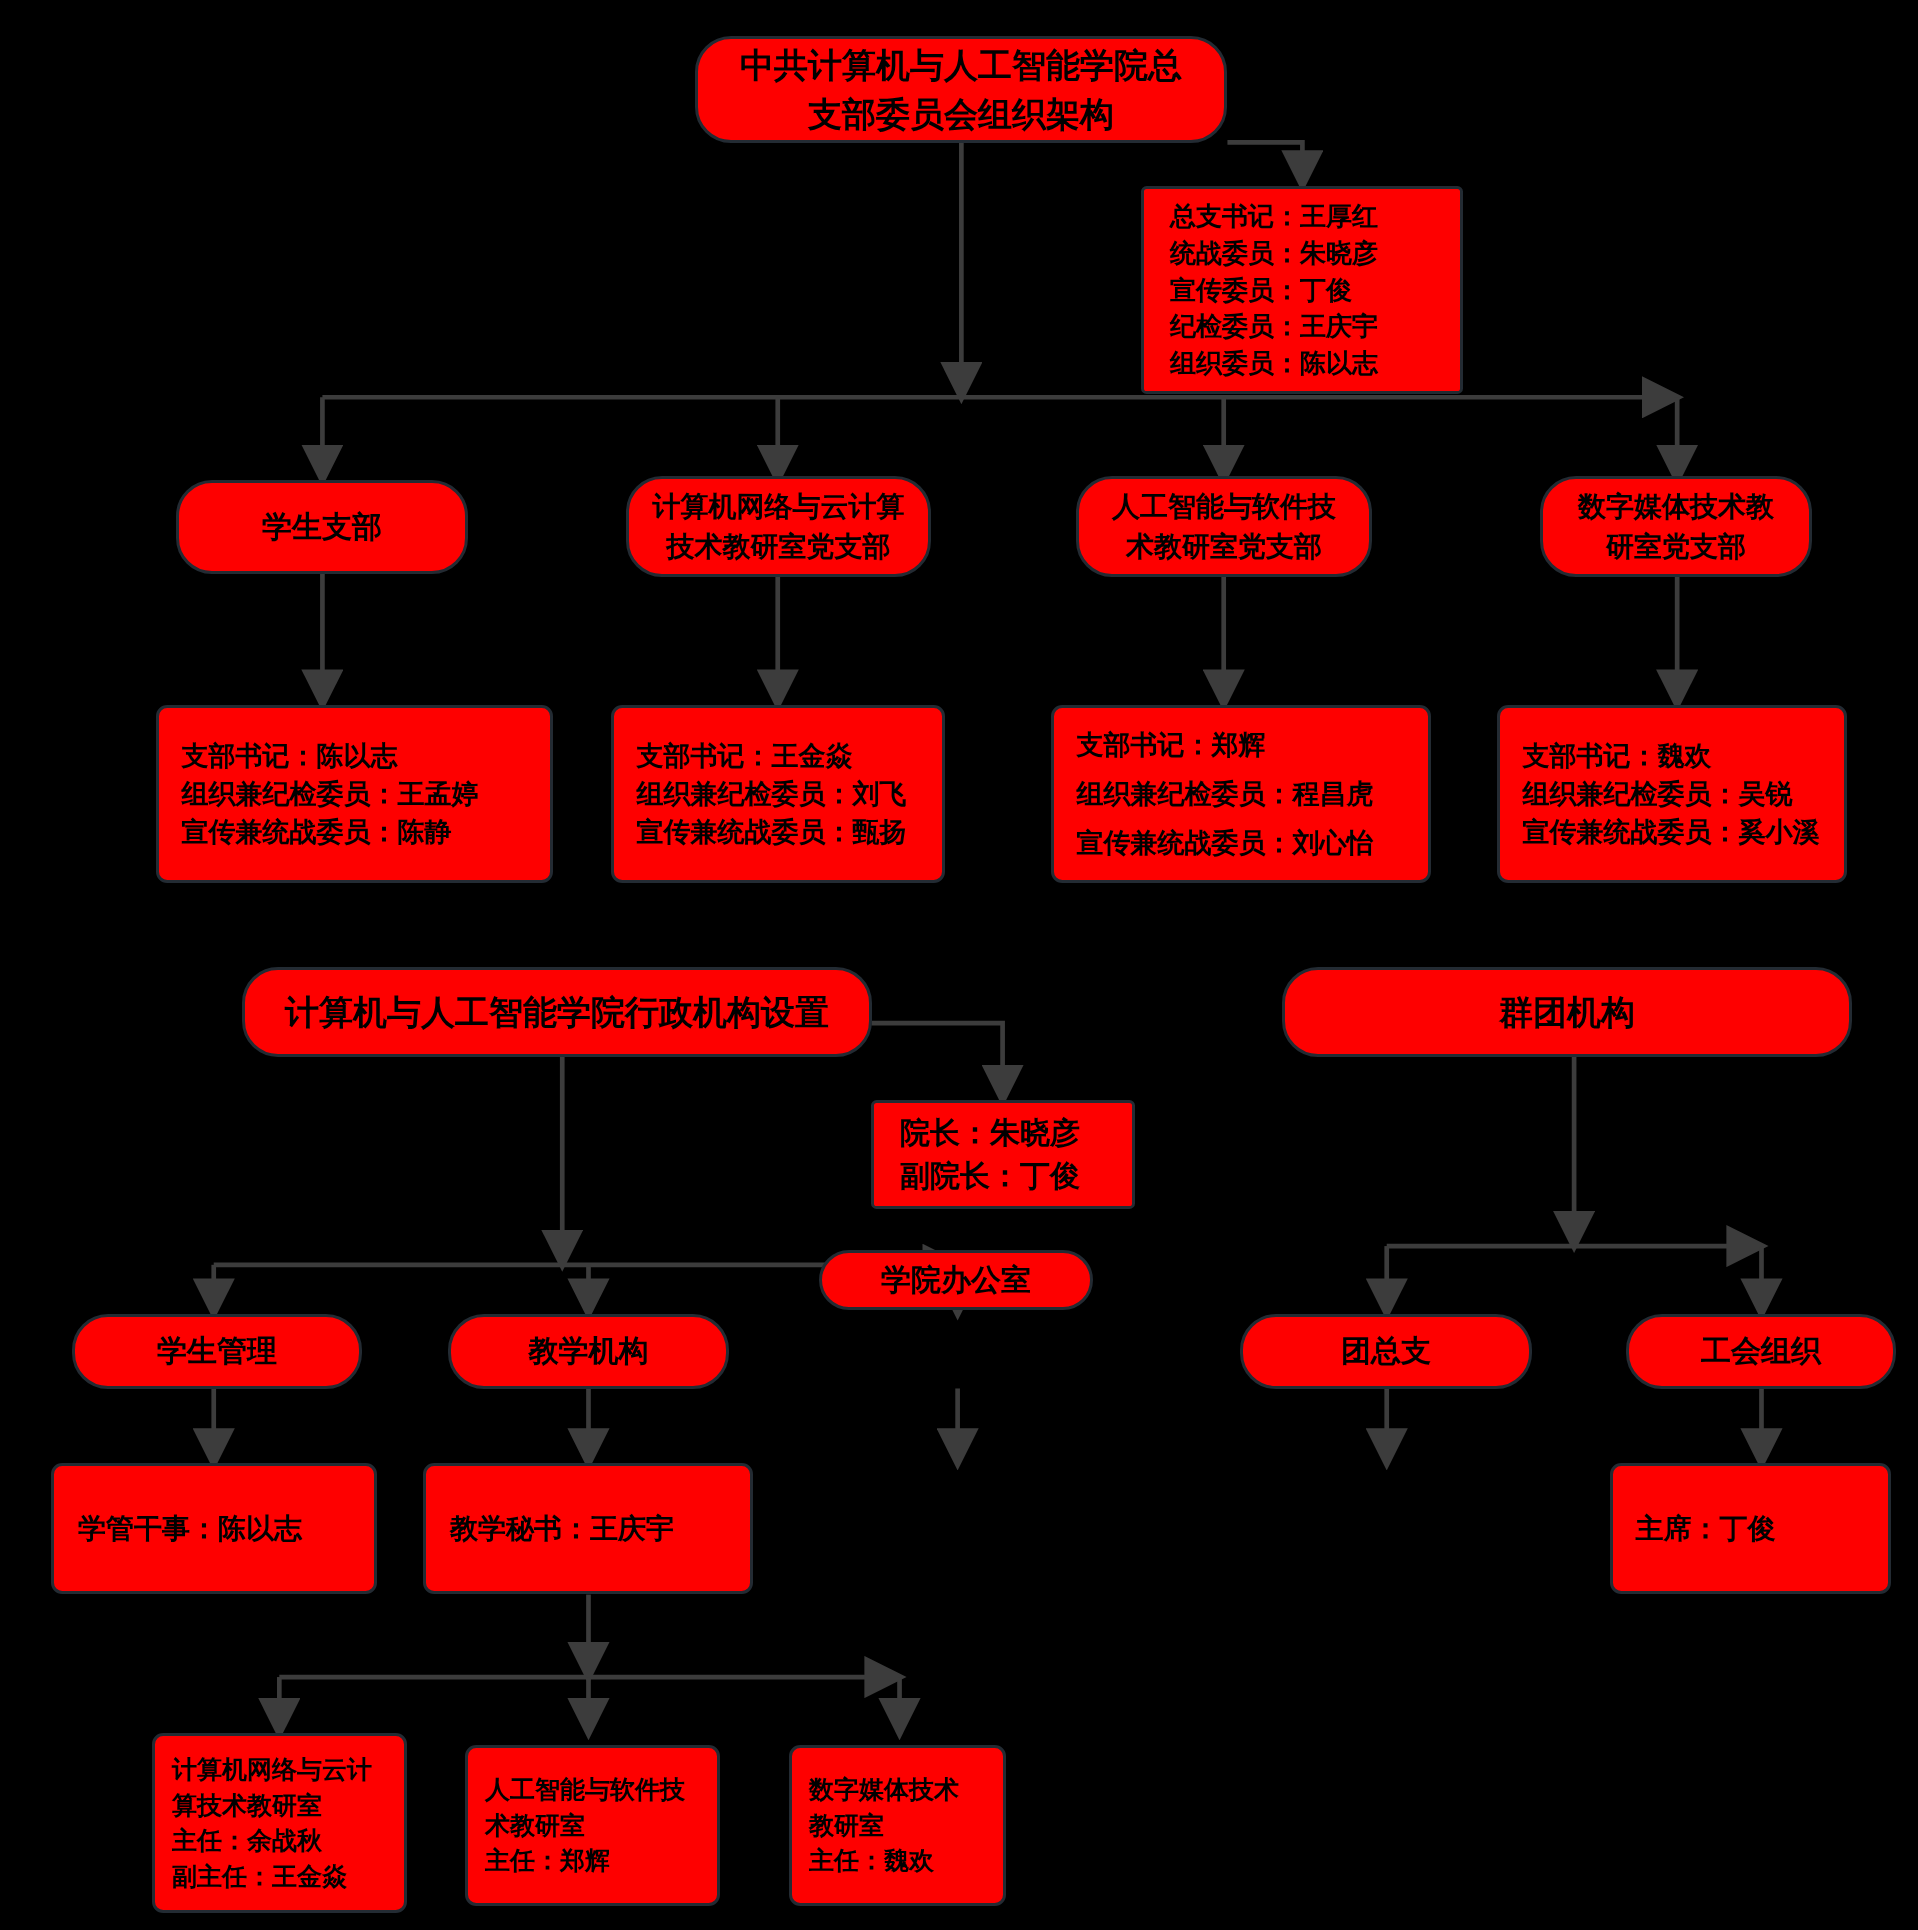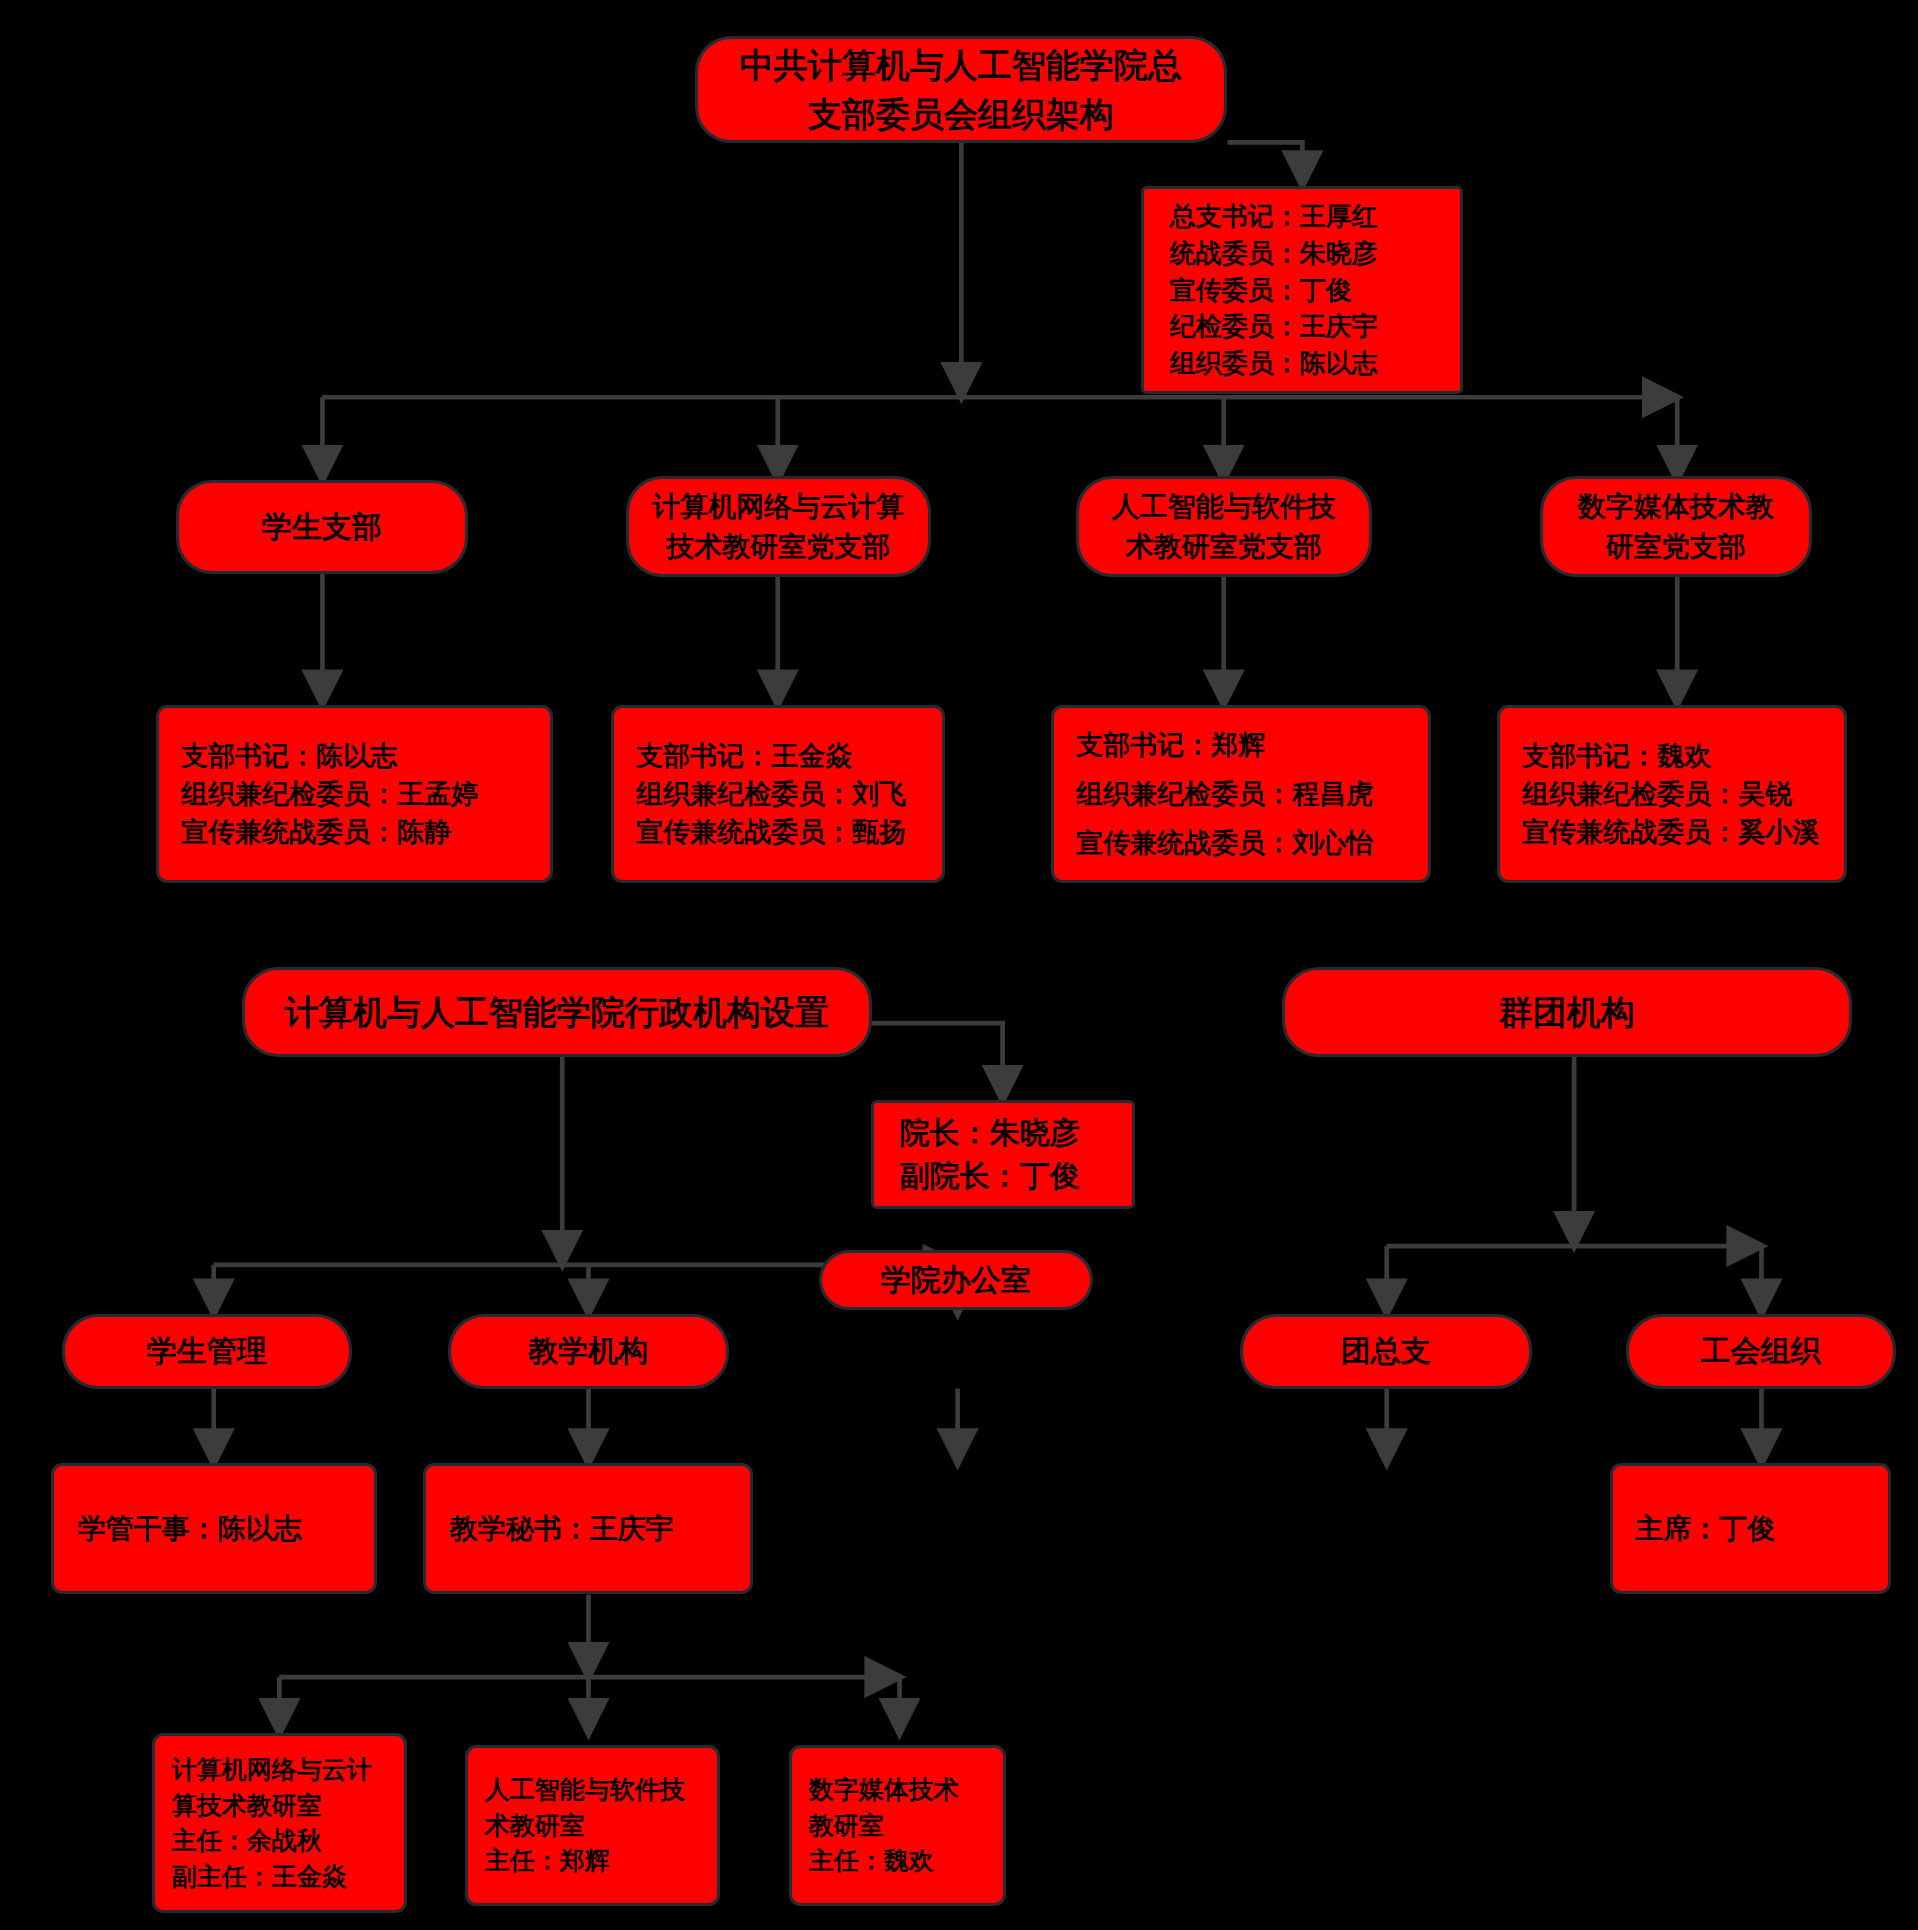--- a/index.html
+++ b/index.html
@@ -147,21 +147,21 @@
 
   <div class="node pill center pad" style="left:242px;top:967px;width:630px;height:90px;">
     <div class="ln f36">计算机与人工智能学院行政机构设置</div>
   </div>
 
   <div class="node sq left" style="left:871px;top:1100px;width:264px;height:109px;padding:5.6px 26px;">
     <div class="ln f32">院长：朱晓彦</div>
     <div class="ln f32">副院长：丁俊</div>
   </div>
 
-  <div class="node pill center pad" style="left:62px;top:1314px;width:290px;height:75px;text-align:center;">
+  <div class="node pill center pad" style="left:72px;top:1314px;width:290px;height:75px;text-align:center;">
     <div class="ln f32">学生管理</div>
   </div>
   <div class="node pill center pad" style="left:448px;top:1314px;width:281px;height:75px;">
     <div class="ln f32">教学机构</div>
   </div>
   <div class="node pill center pad" style="left:819px;top:1250px;width:274px;height:60px;">
     <div class="ln f32">学院办公室</div>
   </div>
 
   <div class="node rounded left" style="left:51px;top:1463px;width:326px;height:131px;padding:0 24px;">

